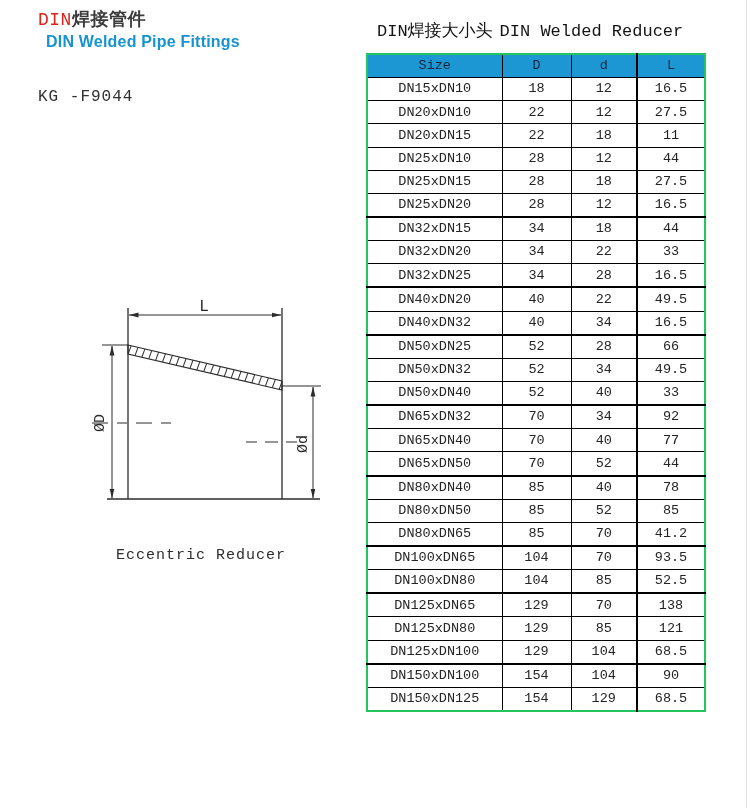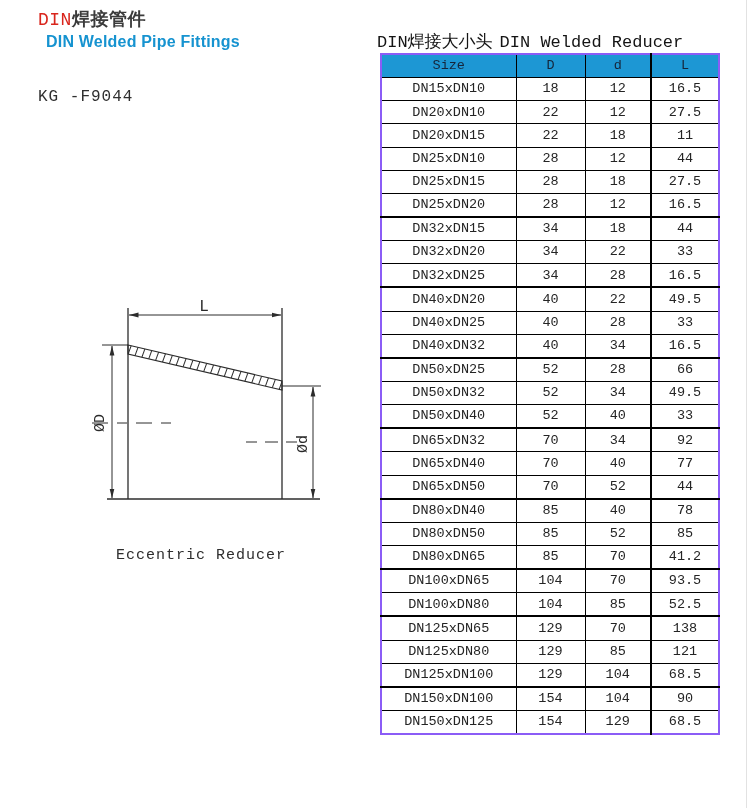--- a/index.html
+++ b/index.html
@@ -16,24 +16,24 @@
             font-size:16px;font-weight:bold;color:#1693d0;letter-spacing:.2px;}
   .code{position:absolute;left:38px;top:88px;font-size:16px;color:#2f2f2f;letter-spacing:1px;}
 
   
   .diagram{position:absolute;left:85px;top:295px;width:245px;height:215px;}
   .diagram text{font-family:"Liberation Mono",monospace;fill:#2a2a2a;}
   .caption{position:absolute;left:76px;top:547px;width:250px;text-align:center;
            font-size:15px;color:#2e2e2e;letter-spacing:1px;}
 
   
-  .table-title{position:absolute;left:377px;top:30px;font-size:17px;color:#141414;white-space:nowrap;}
+  .table-title{position:absolute;left:377px;top:19px;font-size:17px;color:#141414;white-space:nowrap;}
   .table-title .en{margin-left:7px;}
-  table.spec{position:absolute;left:380px;top:53px;width:338px;border-collapse:collapse;
-             table-layout:fixed;border:2px solid #8b5cf6;}
+  table.spec{position:absolute;left:366px;top:53px;width:338px;border-collapse:collapse;
+             table-layout:fixed;border:2px solid #22c55e;}
   table.spec th,table.spec td{border:1px solid #000;padding:0;height:22.15px;
              font-size:13.5px;font-weight:normal;text-align:center;vertical-align:middle;
              color:#242424;line-height:1;overflow:hidden;}
   table.spec thead th{color:#16253a;}
   table.spec .col-l{border-left:2px solid #000;}
   table.spec tr.group-end td{border-bottom-width:2px;}
 </style>
 </head>
 <body>
 
@@ -152,26 +152,20 @@
           <td>34</td>
           <td>28</td>
           <td class="col-l">16.5</td>
         </tr>
         <tr>
           <td>DN40xDN20</td>
           <td>40</td>
           <td>22</td>
           <td class="col-l">49.5</td>
         </tr>
-        <tr>
-          <td>DN40xDN25</td>
-          <td>40</td>
-          <td>28</td>
-          <td class="col-l">33</td>
-        </tr>
         <tr class="group-end">
           <td>DN40xDN32</td>
           <td>40</td>
           <td>34</td>
           <td class="col-l">16.5</td>
         </tr>
         <tr>
           <td>DN50xDN25</td>
           <td>52</td>
           <td>28</td>

